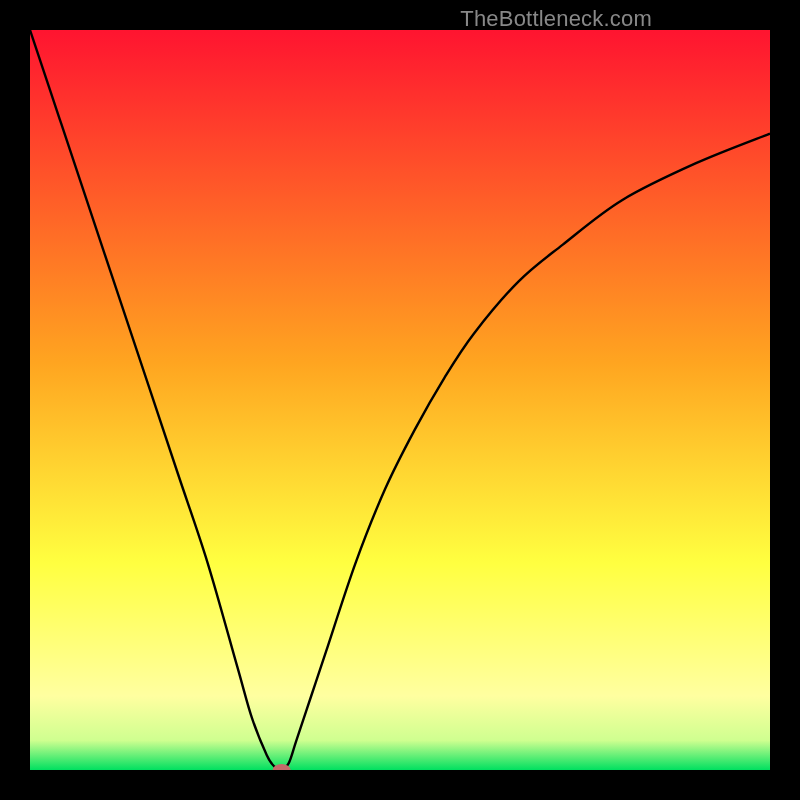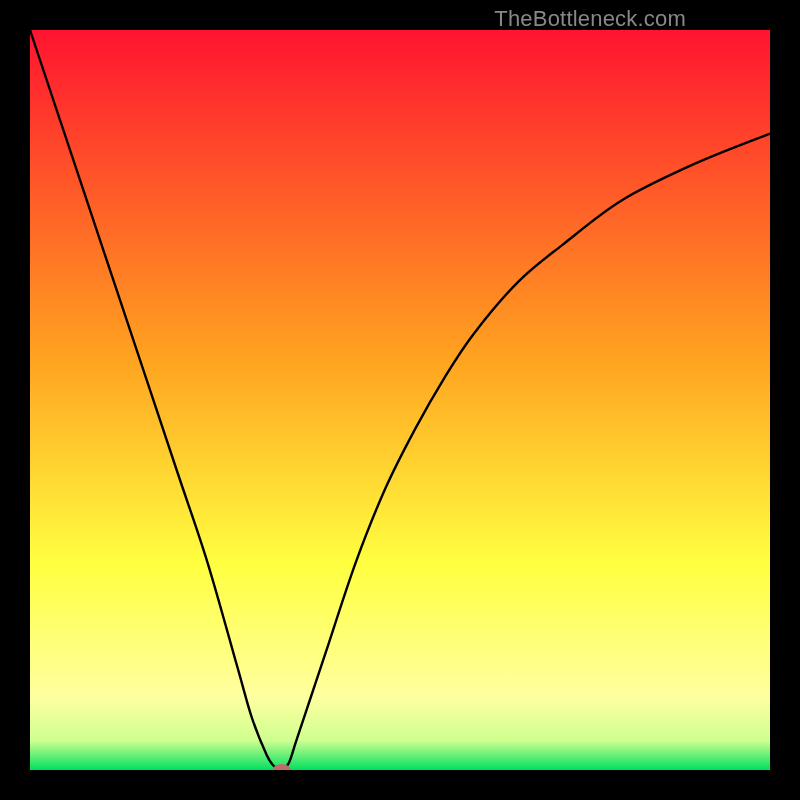--- a/index.html
+++ b/index.html
@@ -9,21 +9,20 @@
     height: 800px;
     background: #000;
     font-family: Arial, Helvetica, sans-serif;
     overflow: hidden;
   }
   .frame {
     position: relative;
     width: 664px;
     height: 800px;
     background: #000;
-    padding-left: 34px;
   }
   .plot-area {
     position: absolute;
     left: 30px;
     top: 30px;
     width: 740px;
     height: 740px;
   }
   .plot-area svg {
     display: block;

